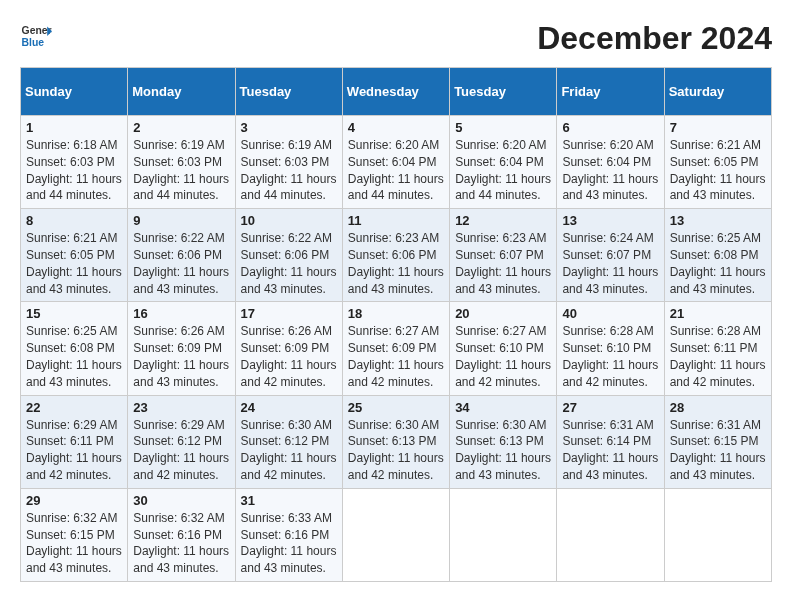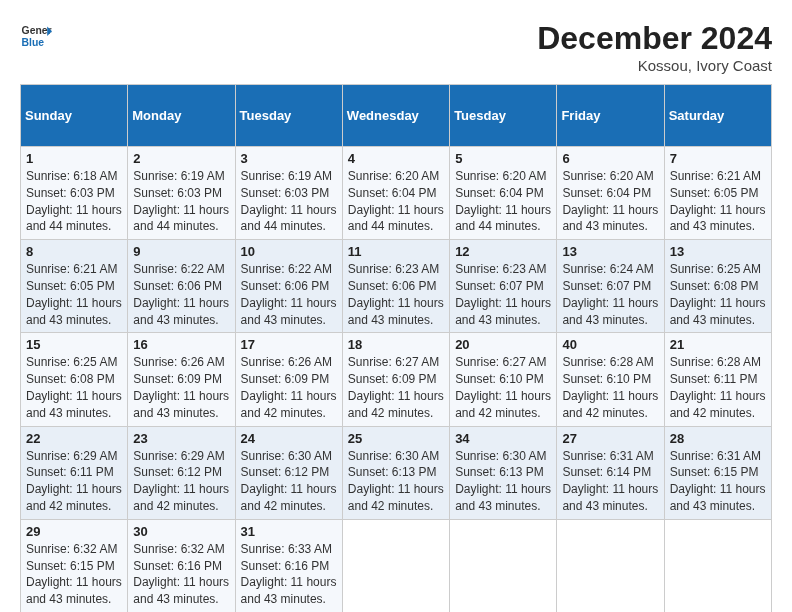--- a/index.html
+++ b/index.html
@@ -19,40 +19,39 @@
     .logo {
       display: flex;
       align-items: center;
       gap: 4px;
     }
     .logo-icon {
       width: 32px;
       height: 32px;
     }
     .title-block {
-      text-align: right;
     }
     .month-year {
       font-size: 32px;
       font-weight: bold;
       color: #222;
     }
     .location {
       font-size: 15px;
       color: #444;
     }
     table {
       width: 100%;
       border-collapse: collapse;
       font-size: 11px;
     }
     thead tr th {
       background-color: #1a6eb5;
       color: #fff;
-      padding: 23px 4px;
+      padding: 16px 4px;
       text-align: left;
       font-size: 13px;
       font-weight: bold;
       border: 1px solid #ccc;
     }
     tbody tr td {
       border: 1px solid #ccc;
       vertical-align: top;
       padding: 4px 5px;
       width: 14.28%;
@@ -87,21 +86,20 @@
 <div class="header">
   <div class="logo">
     <svg class="logo-icon" viewBox="0 0 40 40">
       <text x="2" y="18" font-size="13" font-weight="bold" fill="#333">General</text>
       <text x="2" y="32" font-size="13" font-weight="bold" fill="#1a6eb5">Blue</text>
       <polygon points="34,8 40,14 34,20" fill="#1a6eb5"></polygon>
     </svg>
   </div>
   <div class="title-block">
     <div class="month-year">December 2024</div>
-    <div class="location">Kossou, Ivory Coast</div>
   </div>
 </div>
 
 <table>
   <thead>
     <tr>
       <th>Sunday</th>
       <th>Monday</th>
       <th>Tuesday</th>
       <th>Wednesday</th>

